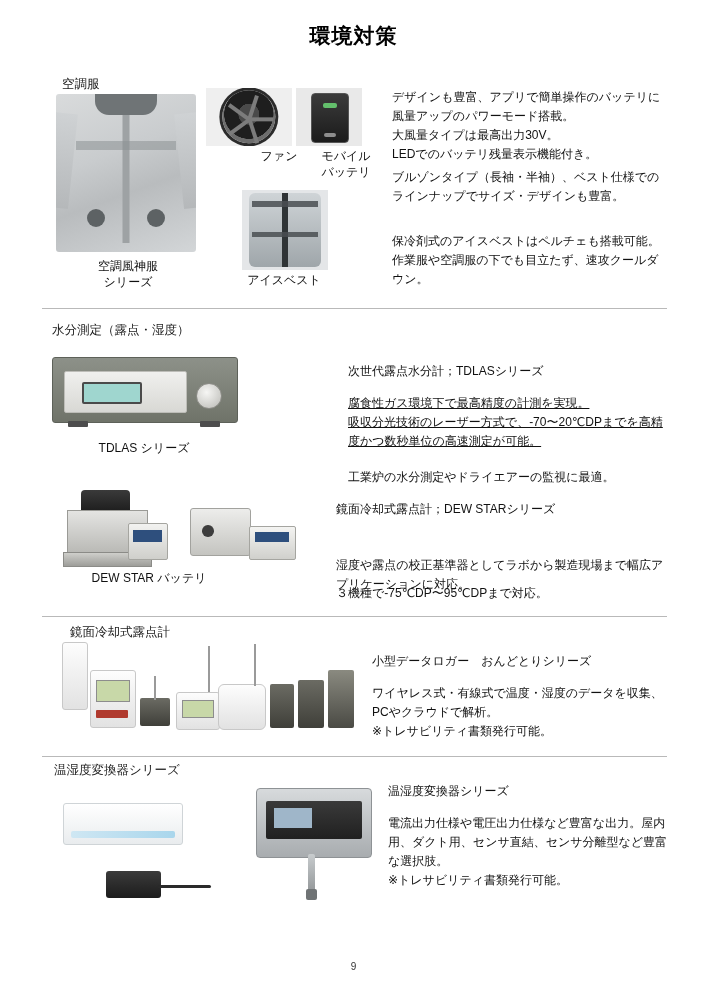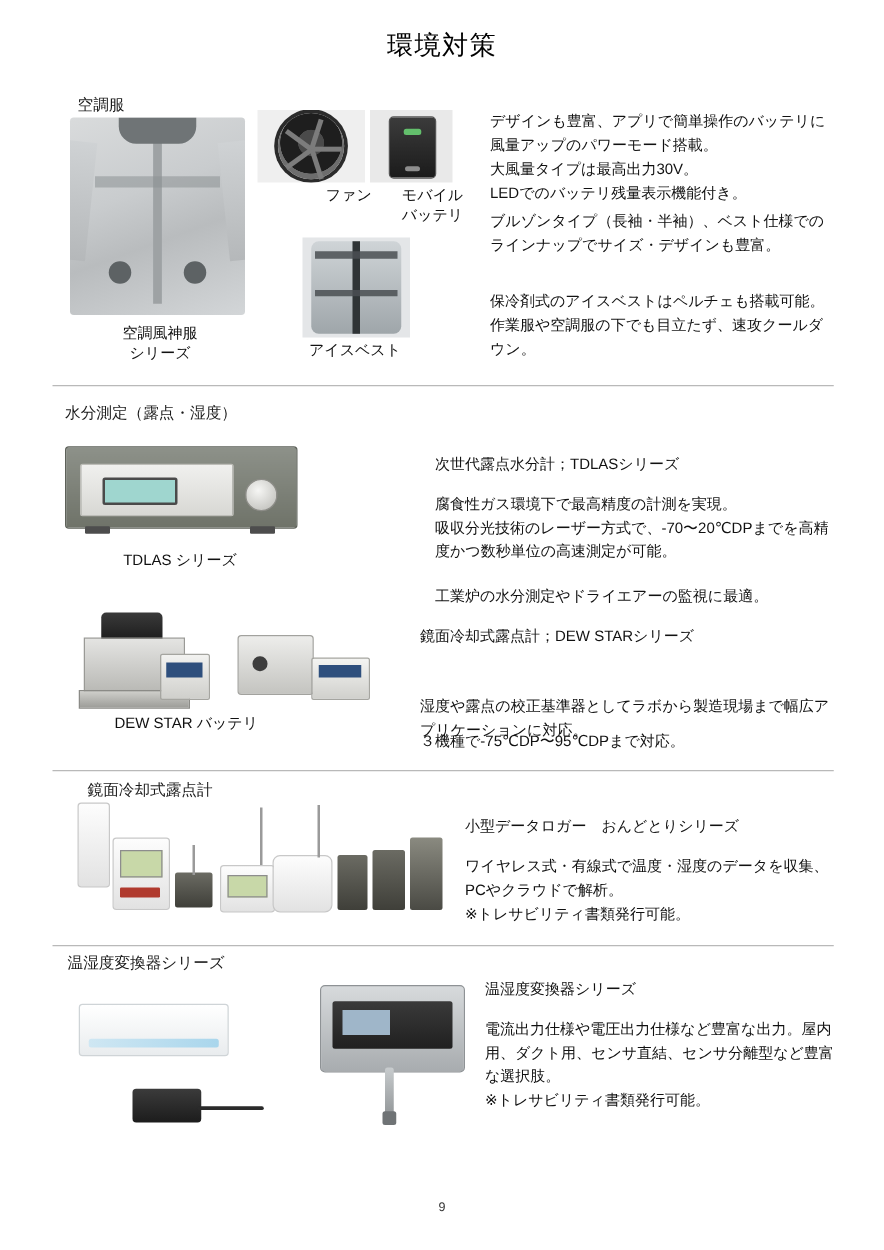--- a/index.html
+++ b/index.html
@@ -21,21 +21,21 @@
     height: 1000px;
     box-sizing: border-box;
   }
   .page-title {
     position: absolute;
     top: 22px;
     left: 0;
     width: 707px;
     text-align: center;
     font-size: 21px;
-    font-weight: normal;
+    font-weight: bold;
     letter-spacing: 1px;
   }
   .divider {
     position: absolute;
     left: 42px;
     width: 625px;
     height: 1px;
     background: #b9b9b9;
   }
   .sec-label {
@@ -361,21 +361,21 @@
       </div>
       <div class="td-knob"></div>
     </div>
     <div class="td-foot" style="left:12%;"></div>
     <div class="td-foot" style="right:12%;"></div>
   </div>
 
   <div class="caption" style="top:440px; left:44px; width:200px;">TDLAS シリーズ</div>
 
   <div class="para" style="top:362px; left:348px; width:320px;">次世代露点水分計；TDLASシリーズ</div>
-  <div class="para" style="top:394px; left:348px; width:320px;">腐食性ガス環境下で最高精度の計測を実現。
+  <div class="para" style="top:394px; left:348px; width:320px;text-decoration:underline;">腐食性ガス環境下で最高精度の計測を実現。
 吸収分光技術のレーザー方式で、-70〜20℃DPまでを高精度かつ数秒単位の高速測定が可能。</div>
   <div class="para" style="top:468px; left:348px; width:320px;">工業炉の水分測定やドライエアーの監視に最適。</div>
 
   <div class="img dew1-img" style="top:488px; left:56px; width:112px; height:84px;">
     <div class="dw-top"></div>
     <div class="dw-body"></div>
     <div class="dw-base"></div>
     <div class="dw-ctrl">
       <div class="dw-ctrl-screen"></div>
     </div>

